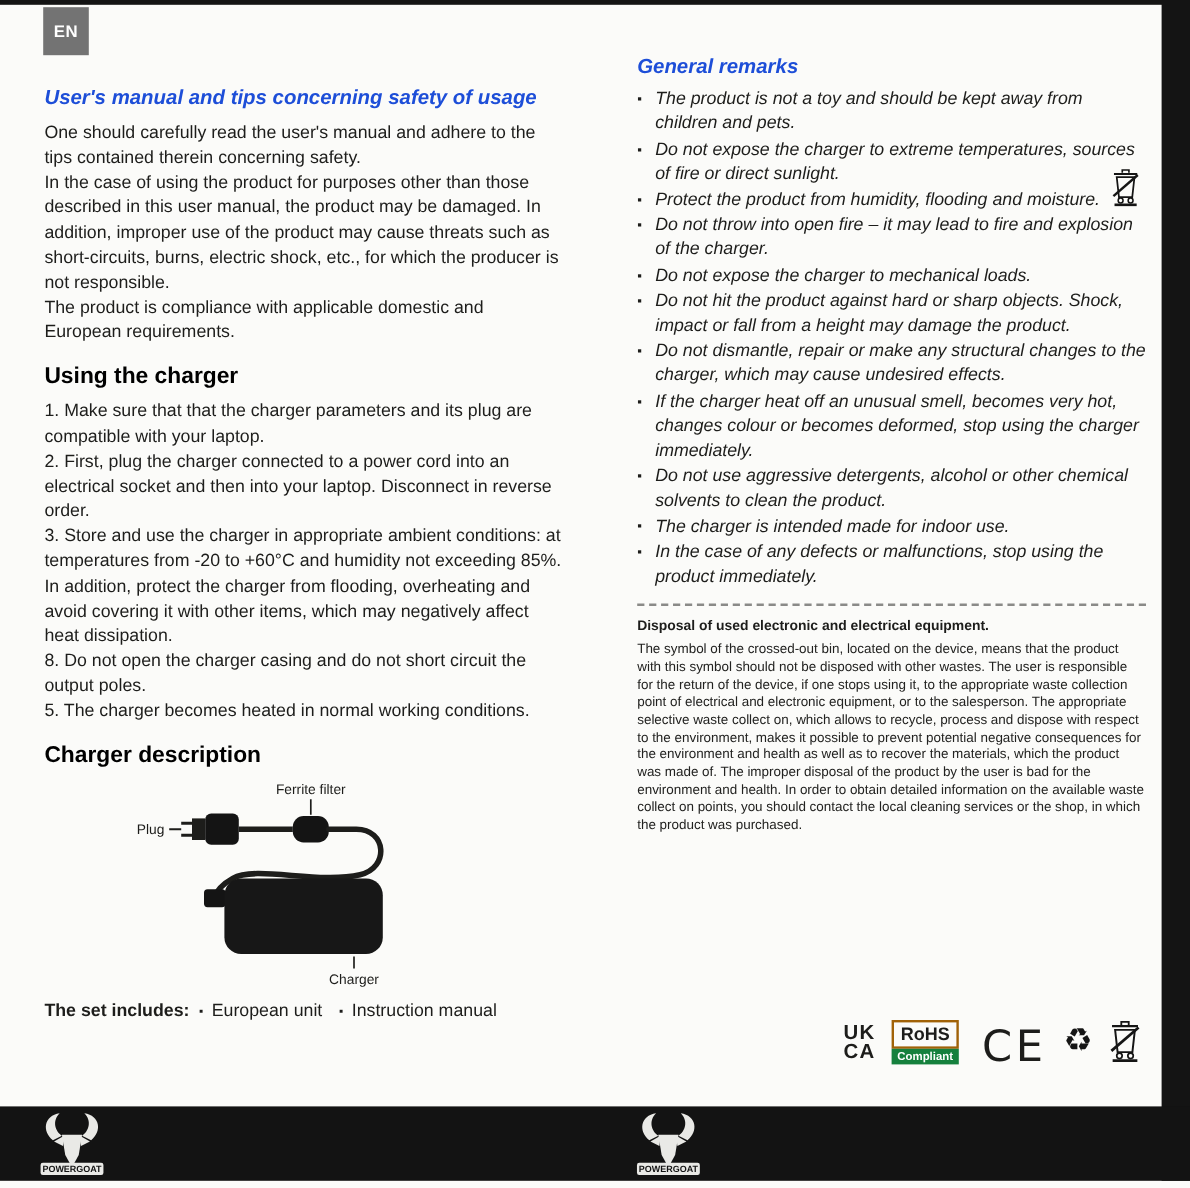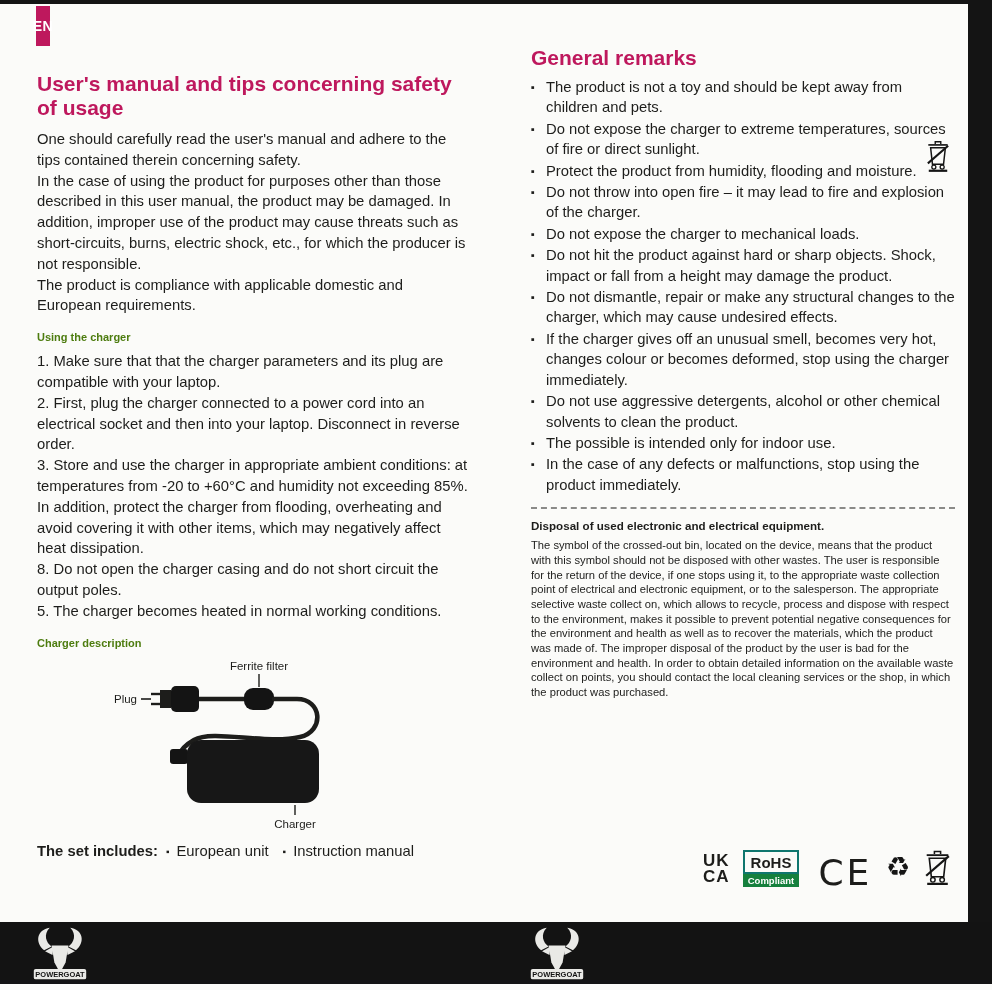--- a/index.html
+++ b/index.html
@@ -6,53 +6,53 @@
   .page{
     position:relative;width:992px;height:990px;margin:0 auto;
     background:#fbfbf9;overflow:hidden;
     font-family:"Liberation Sans","DejaVu Sans",sans-serif;
     color:#1d1d1b;-webkit-font-smoothing:antialiased;
   }
   .topline{position:absolute;top:0;left:0;right:0;height:4px;background:#141414;}
   .right-bar{position:absolute;top:0;right:0;width:24px;height:984px;background:#141414;}
   .bottom-bar{position:absolute;left:0;top:922px;width:992px;height:62px;background:#131313;}
   .en-badge{
-    position:absolute;left:36px;top:6px;width:14px;height:40px;background:#be185d;
+    position:absolute;left:36px;top:6px;width:38px;height:40px;background:#737373;
     color:#fff;font-size:14px;font-weight:bold;display:flex;align-items:center;justify-content:center;
     letter-spacing:.5px;
   }
   .col-left{position:absolute;left:37px;top:60px;width:433px;}
   .col-right{position:absolute;left:531px;top:36px;width:424px;}
 
-  h2.sec{font-size:21px;font-weight:bold;margin:12px 0 9px 0;color:#be185d;}
+  h2.sec{font-size:17px;font-weight:bold;margin:12px 0 9px 0;color:#1d4ed8;font-style:italic;}
   .col-right h2.sec{margin:10px 0 7px 0;}
   .para,.numitem{font-size:14.8px;line-height:20.8px;margin:0;}
   .numitem{margin:0;}
-  h2.sec2{font-size:11px;font-weight:bold;margin:15px 0 8px 0;color:#4d7c0f;}
-
-  .bullet{display:flex;font-size:14.8px;line-height:20.4px;margin:0 0 1px 0;}
+  h2.sec2{font-size:19px;font-weight:bold;margin:15px 0 8px 0;color:#000000;}
+
+  .bullet{display:flex;font-size:14.8px;line-height:20.4px;margin:0 0 1px 0;font-style:italic;}
   .bullet::before{content:"▪";flex:0 0 15px;font-size:11px;line-height:20.4px;color:#1d1d1b;}
   .bullet .bt{flex:1;}
 
   .dash-div{border-top:2px dashed #8a8a88;margin:12px 0 10px 0;height:0;}
   .disposal-h{font-size:11.6px;font-weight:bold;margin:0 0 6px 0;}
   .disposal-b{font-size:11.2px;line-height:14.7px;margin:0;color:#222220;}
 
   .set-line{display:flex;align-items:center;font-size:14.8px;margin-top:8px;flex-wrap:wrap;}
   .set-label{font-weight:bold;margin-right:8px;}
   .inc-item{margin-right:14px;}
   .inc-item::before{content:"▪";font-size:10px;margin-right:7px;position:relative;top:-1px;}
 
   .diagram{display:block;margin-top:4px;}
 
   
   .badges{position:absolute;left:703px;top:850px;display:flex;align-items:flex-start;}
   .ukca{font-weight:bold;font-size:17px;line-height:16px;letter-spacing:1px;margin-top:3px;}
   .rohs{margin-left:13px;text-align:center;}
-  .rohs-box{border:2px solid #0f766e;font-weight:bold;font-size:15px;padding:1px 6px 0 6px;line-height:19px;}
+  .rohs-box{border:2px solid #a16207;font-weight:bold;font-size:15px;padding:1px 6px 0 6px;line-height:19px;}
   .rohs-sub{background:#15803d;color:#fff;font-size:9.5px;font-weight:bold;padding:1px 2px;line-height:11px;}
   .ce{font-size:36px;font-weight:400;letter-spacing:3px;margin:2px 0 0 19px;font-family:"DejaVu Sans",sans-serif;}
   .recycle{font-size:27px;line-height:30px;margin:2px 0 0 14px;color:#151515;}
   .weee-badge{margin:0 0 0 13px;}
   .weee-margin{position:absolute;left:926px;top:140px;}
 
   .goat{position:absolute;top:925px;}
   .goat.g1{left:30px;}
   .goat.g2{left:527px;}
 </style>
@@ -135,27 +135,27 @@
     <div class="bullet">
         <span class="bt">Do not expose the charger to mechanical loads.</span>
       </div>
     <div class="bullet">
         <span class="bt">Do not hit the product against hard or sharp objects. Shock, impact or fall from a height may damage the product.</span>
       </div>
     <div class="bullet">
         <span class="bt">Do not dismantle, repair or make any structural changes to the charger, which may cause undesired effects.</span>
       </div>
     <div class="bullet">
-        <span class="bt">If the charger gives off an unusual smell, becomes very hot, changes colour or becomes deformed, stop using the charger immediately.</span>
+        <span class="bt">If the charger heat off an unusual smell, becomes very hot, changes colour or becomes deformed, stop using the charger immediately.</span>
       </div>
     <div class="bullet">
         <span class="bt">Do not use aggressive detergents, alcohol or other chemical solvents to clean the product.</span>
       </div>
     <div class="bullet">
-        <span class="bt">The possible is intended only for indoor use.</span>
+        <span class="bt">The charger is intended made for indoor use.</span>
       </div>
     <div class="bullet">
         <span class="bt">In the case of any defects or malfunctions, stop using the product immediately.</span>
       </div>
 
     <div class="dash-div"></div>
 
     <p class="disposal-h">Disposal of used electronic and electrical equipment.</p>
     <p class="disposal-b">The symbol of the crossed-out bin, located on the device, means that the product with this symbol should not be disposed with other wastes. The user is responsible for the return of the device, if one stops using it, to the appropriate waste collection point of electrical and electronic equipment, or to the salesperson. The appropriate selective waste collect on, which allows to recycle, process and dispose with respect to the environment, makes it possible to prevent potential negative consequences for the environment and health as well as to recover the materials, which the product was made of. The improper disposal of the product by the user is bad for the environment and health. In order to obtain detailed information on the available waste collect on points, you should contact the local cleaning services or the shop, in which the product was purchased.</p>
   </div>

